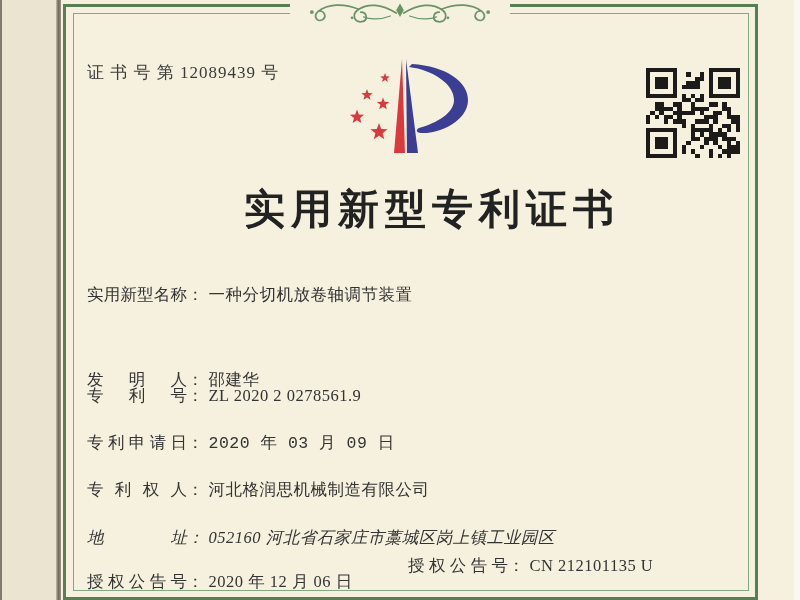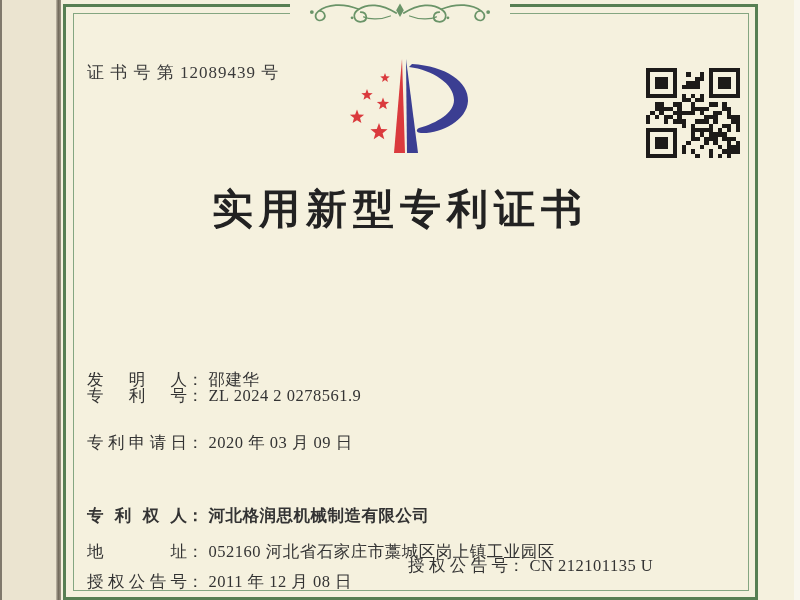--- a/index.html
+++ b/index.html
@@ -15,28 +15,28 @@
   .paper-right-edge{left:794px;top:0;width:6px;height:600px;background:#f9f7ee;}
   
   .border-outer{left:63px;top:4px;width:695px;height:596px;box-sizing:border-box;
     border:3px solid #577f53;}
   .border-inner{left:73px;top:13px;width:676px;height:578px;box-sizing:border-box;
     border:1.5px solid #84a681;}
   .ornament-bg{left:290px;top:0;width:220px;height:22px;background:#f5f1de;}
   .ornament{left:285px;top:0;width:230px;height:28px;}
   
   .cert-no{left:87px;top:61px;font-size:17px;color:#3a3a3a;letter-spacing:1px;white-space:pre;}
-  .title{left:180px;top:182px;width:440px;text-align:center;font-size:41px;font-weight:bold;
+  .title{left:180px;top:182px;width:440px;text-align:right;font-size:41px;font-weight:bold;
     letter-spacing:6px;color:#222;white-space:nowrap;}
   .row{left:87px;font-size:16.5px;color:#333;white-space:nowrap;}
   .flabel{display:inline-block;width:100px;text-align:justify;text-align-last:justify;
     vertical-align:top;}
   .colon{display:inline-block;margin-right:5px;}
   .fvalue{letter-spacing:0.5px;}
-  .r0{top:284px;} .r1{top:337px;margin-top:32px;} .r2{top:385px;} .r3{top:432px;} .r4{top:505px;font-weight:bold;} .r5{top:541px;}
+  .r0{top:284px;} .r1{top:337px;margin-top:32px;} .r2{top:385px;} .r3{top:432px;font-family:Liberation Mono, monospace;} .r4{top:479px;} .r5{top:527px;font-style:italic;}
   .footer-left{left:87px;top:571px;}
   .footer-right{left:408px;top:555px;}
   
   .logo{left:336px;top:56px;width:136px;height:104px;}
   .qr{left:646px;top:68px;width:94px;height:90px;}
   svg{display:block;width:100%;height:100%;}
 </style>
 </head>
 <body>
 
@@ -302,35 +302,38 @@
         <rect x="6" y="20" width="1" height="1" fill="#1d1b19"></rect>
         <rect x="11" y="20" width="1" height="1" fill="#1d1b19"></rect>
         <rect x="14" y="20" width="1" height="1" fill="#1d1b19"></rect>
         <rect x="16" y="20" width="1" height="1" fill="#1d1b19"></rect>
         <rect x="18" y="20" width="1" height="1" fill="#1d1b19"></rect>
       </svg>
   </div>
 
   <div class="abs title">实用新型专利证书</div>
 
+  <div class="abs row r0">
+    <span class="flabel">实用新型名称</span><span class="colon">：</span><span class="fvalue">一种分切机放卷轴调节装置</span>
+  </div>
   <div class="abs row r1">
     <span class="flabel">发明人</span><span class="colon">：</span><span class="fvalue">邵建华</span>
   </div>
   <div class="abs row r2">
-    <span class="flabel">专利号</span><span class="colon">：</span><span class="fvalue">ZL 2024 2 0278561.9</span>
+    <span class="flabel">专利号</span><span class="colon">：</span><span class="fvalue">ZL 2020 2 0278561.9</span>
   </div>
   <div class="abs row r3">
     <span class="flabel">专利申请日</span><span class="colon">：</span><span class="fvalue">2020 年 03 月 09 日</span>
   </div>
   <div class="abs row r4">
     <span class="flabel">专利权人</span><span class="colon">：</span><span class="fvalue">河北格润思机械制造有限公司</span>
   </div>
   <div class="abs row r5">
     <span class="flabel">地址</span><span class="colon">：</span><span class="fvalue">052160 河北省石家庄市藁城区岗上镇工业园区</span>
   </div>
 
   <div class="abs row footer-left">
-    <span class="flabel">授权公告号</span><span class="colon">：</span><span class="fvalue">2011 年 12 月 08 日</span>
+    <span class="flabel">授权公告号</span><span class="colon">：</span><span class="fvalue">2020 年 12 月 06 日</span>
   </div>
   <div class="abs row footer-right">
     <span class="flabel">授权公告号</span><span class="colon">：</span><span class="fvalue">CN 212101135 U</span>
   </div>
 </div>
 
 </body></html>

